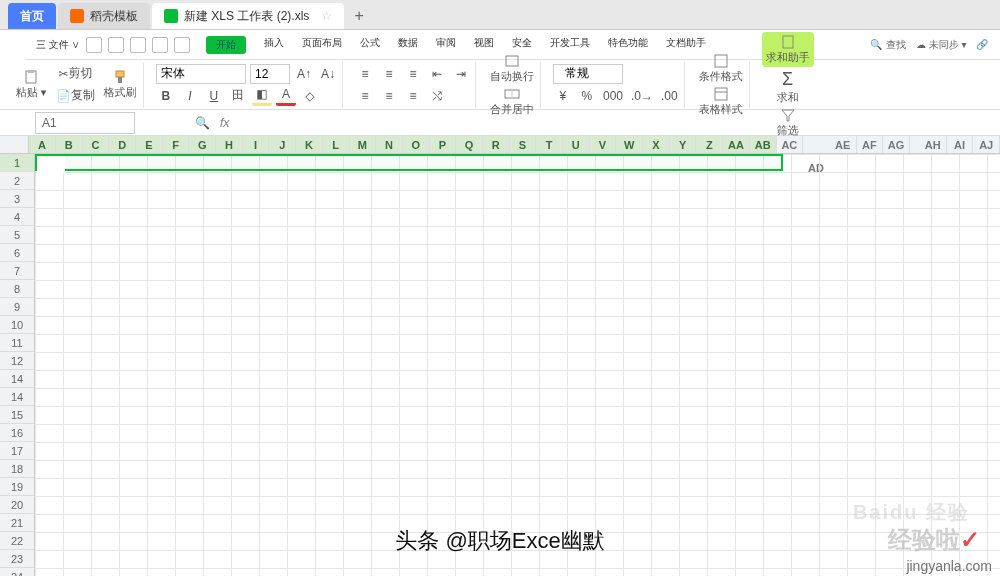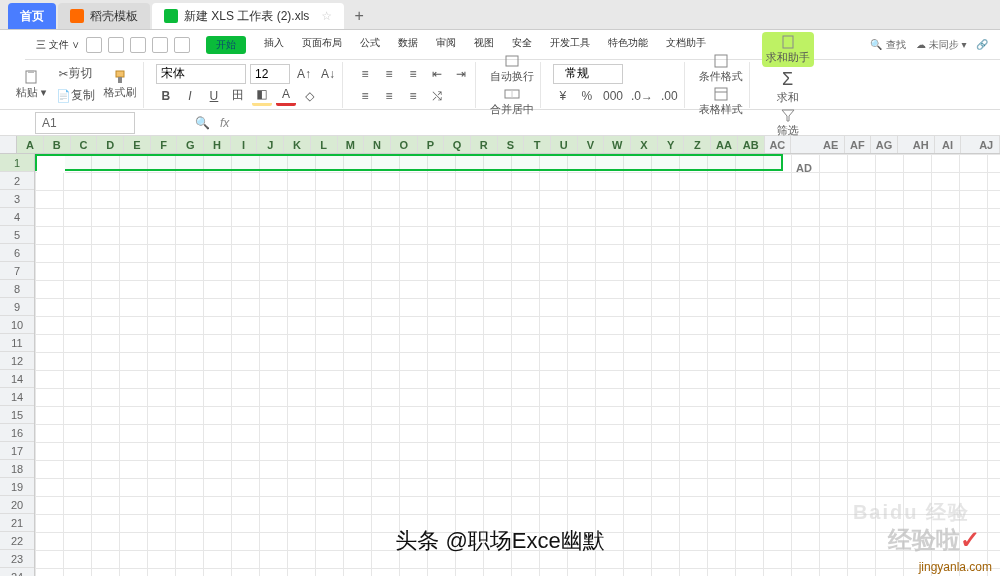--- a/index.html
+++ b/index.html
@@ -53,21 +53,21 @@
   background-image: linear-gradient(to right, #e6e6e6 1px, transparent 1px),
                     linear-gradient(to bottom, #e6e6e6 1px, transparent 1px);
   background-size: 28px 18px;
 }
 .selection { position: absolute; top: 0; left: 0; height: 17px; border: 2px solid #0abb3a; background: rgba(10,187,58,0.04); }
 .active-cell { position: absolute; top: 0; left: 0; width: 28px; height: 17px; background: #fff; }
 
 .watermark { position: absolute; right: 30px; bottom: 50px; color: #ccc; font-size: 20px; font-weight: bold; opacity: 0.5; letter-spacing: 2px; }
 .wm2 { position: absolute; right: 20px; bottom: 20px; color: #bbb; font-size: 24px; font-weight: bold; opacity: 0.7; }
 .caption { position: absolute; bottom: 20px; left: 50%; transform: translateX(-50%); font-size: 22px; color: #111; font-weight: 500; white-space: nowrap; }
-.jy { position: absolute; right: 8px; bottom: 2px; font-size: 12px; color: #a16207; }
+.jy { position: absolute; right: 8px; bottom: 2px; font-size: 14px; color: #737373; }
 
 svg { display: block; }
 </style>
 </head>
 <body>
 
 <div class="tabbar">
   <div class="tab home">首页</div>
   <div class="tab">
     <span class="tab-icon orange"></span>
@@ -281,21 +281,21 @@
         <div class="ch sel" style="width: 26.7px;">AB</div>
       </div>
     <div id="colhead-rest" style="display:flex">
         <div class="ch norm" style="width: 26.7px;">AC</div>
         <div class="ch norm" style="width: 26.7px; margin-top: 23px;">AD</div>
         <div class="ch norm" style="width: 26.7px;">AE</div>
         <div class="ch norm" style="width: 26.7px;">AF</div>
         <div class="ch norm" style="width: 26.7px;">AG</div>
         <div class="ch norm" style="width: 26.7px; margin-left: 10px;">AH</div>
         <div class="ch norm" style="width: 26.7px;">AI</div>
-        <div class="ch norm" style="width: 26.7px; margin-left: 12px;">AJ</div>
+        <div class="ch norm" style="width: 26.7px;">AJ</div>
       </div>
   </div>
   <div class="rowarea">
     <div class="rowheads" id="rowheads">
         <div class="rh sel">1</div>
         <div class="rh">2</div>
         <div class="rh">3</div>
         <div class="rh">4</div>
         <div class="rh">5</div>
         <div class="rh">6</div>

